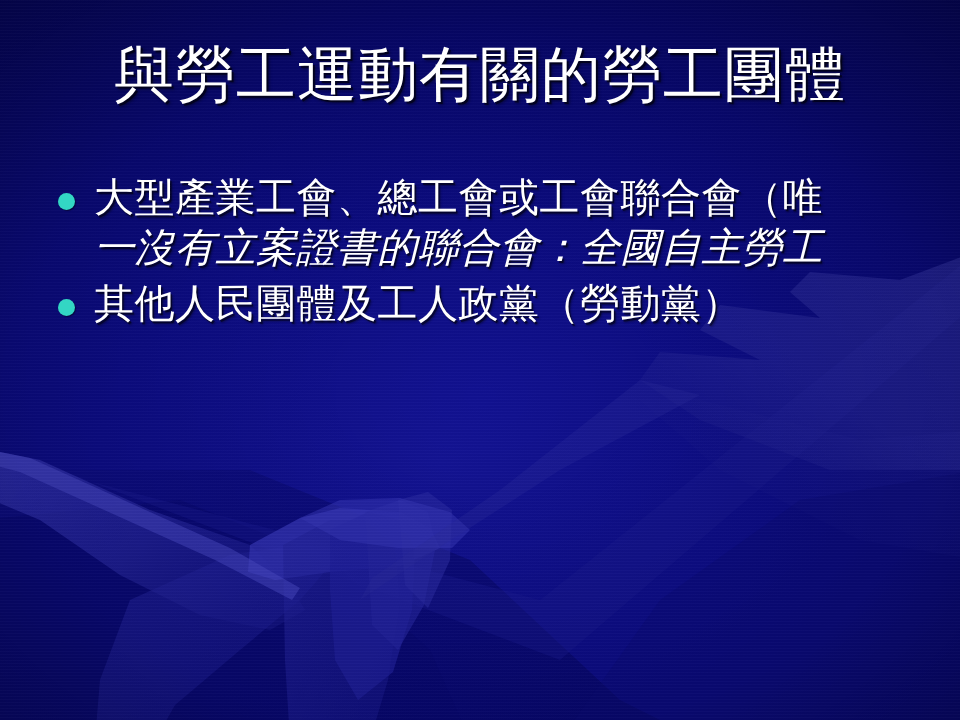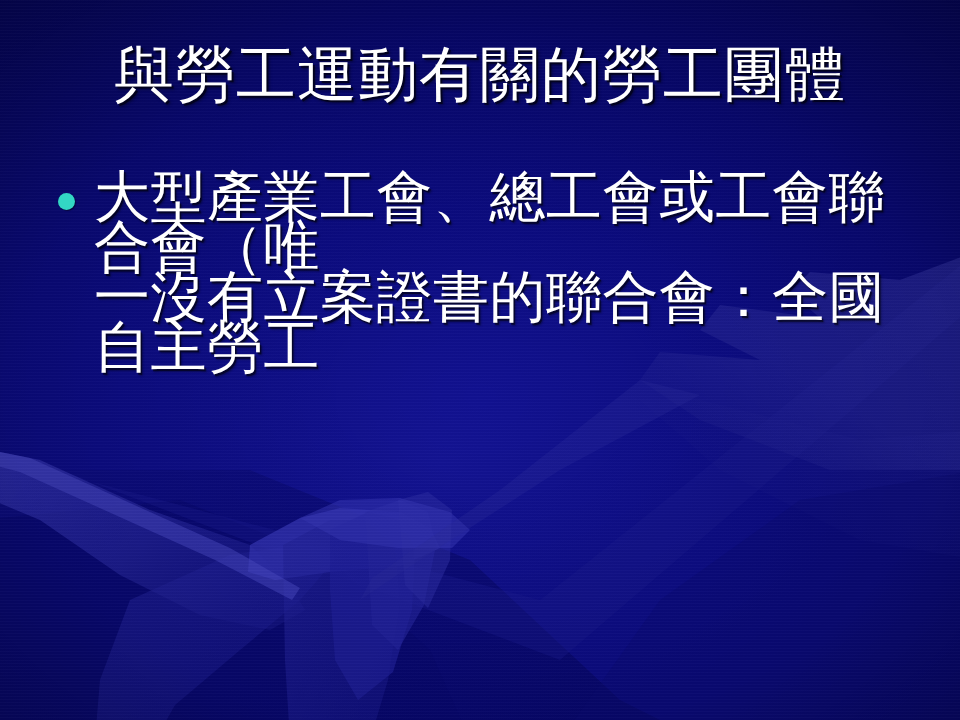--- a/index.html
+++ b/index.html
@@ -100,30 +100,30 @@
     width: 17px;
     height: 17px;
     border-radius: 50%;
     background: #33d6c4;
     box-shadow: 1px 1px 1px rgba(0,0,0,0.45);
   }
 
   .bullet-text {
     display: block;
     color: #ffffff;
-    font-size: 56px;
+    font-size: 40px;
     line-height: 50px;
     letter-spacing: 0.5px;
     text-shadow:
       1.5px 1.5px 0 rgba(0,0,0,0.50),
       2.5px 2.5px 2px rgba(0,0,0,0.33);
   }
 
   .bullet-text .ln { display: block; }
-  .bullet-text .ln.indent { text-indent: 0; }
+  .bullet-text .ln.indent { text-indent: 0; font-style: italic; }
 </style>
 </head>
 <body>
 
 <div id="slide">
 
   <div class="bg-base"></div>
 
   <svg class="hands-svg" viewBox="0 0 960 720" preserveAspectRatio="none">
     <defs>
@@ -199,16 +199,22 @@
     <div class="body-block">
 
       <div class="bullet-row">
         <span class="bullet-dot"></span>
         <span class="bullet-text">
           <span class="ln">大型產業工會、總工會或工會聯合會（唯</span>
           <span class="ln indent">一沒有立案證書的聯合會：全國自主勞工</span>
         </span>
       </div>
 
+      <div class="bullet-row">
+        <span class="bullet-dot"></span>
+        <span class="bullet-text">
+          <span class="ln">其他人民團體及工人政黨（勞動黨）</span>
+        </span>
+      </div>
 
     </div>
   </div>
 </div>
 
 </body></html>

